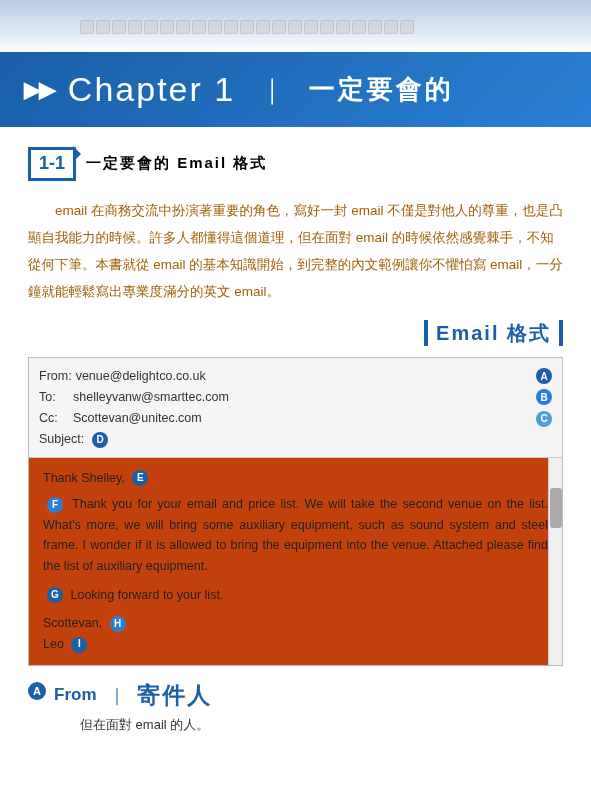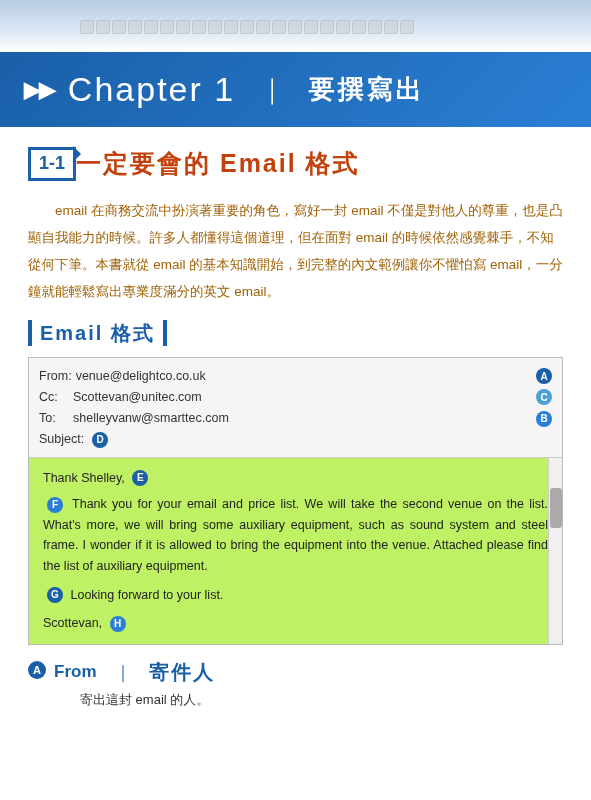--- a/index.html
+++ b/index.html
@@ -48,20 +48,21 @@
 
     
     .content {
       padding: 20px 28px 20px 28px;
     }
 
     
     .section-header {
       display: flex;
       align-items: center;
+      gap: 10px;
       margin-bottom: 16px;
     }
     .section-badge {
       border: 3px solid #1a5fa8;
       color: #1a5fa8;
       font-size: 18px;
       font-weight: 900;
       padding: 3px 8px;
       line-height: 1.2;
       min-width: 44px;
@@ -73,40 +74,41 @@
       position: absolute;
       top: -4px;
       right: -8px;
       width: 0;
       height: 0;
       border-top: 8px solid transparent;
       border-bottom: 8px solid transparent;
       border-left: 8px solid #1a5fa8;
     }
     .section-title {
-      font-size: 25px;
+      font-size: 15px;
       font-weight: 900;
-      color: #c2410c;
+      color: #000000;
       letter-spacing: 2px;
     }
 
     
     .body-text {
       font-size: 13.5px;
       line-height: 2;
       color: #a16207;
       text-indent: 2em;
       margin-bottom: 10px;
     }
 
     
     .email-format-heading {
       display: flex;
       align-items: center;
       margin: 15px 0 10px 0;
+      justify-content: flex-end;
     }
     .heading-bar-left {
       width: 4px;
       height: 26px;
       background: #1a5fa8;
       margin-right: 8px;
     }
     .heading-bar-right {
       width: 4px;
       height: 26px;
@@ -116,21 +118,21 @@
     .heading-text {
       font-size: 20px;
       font-weight: 900;
       color: #1a5fa8;
       letter-spacing: 2px;
     }
 
     
     .email-box {
       border: 1.5px solid #bbb;
-      background: #bef264;
+      background: #c2410c;
       position: relative;
     }
     .email-headers {
       padding: 8px 10px 6px 10px;
       border-bottom: 1px solid #ccc;
       background: #f5f5f5;
       font-size: 12.5px;
       line-height: 1.7;
     }
     .email-header-row {
@@ -232,35 +234,35 @@
       color: #fff;
       flex-shrink: 0;
       margin-top: 2px;
     }
     .def-content {
       flex: 1;
     }
     .def-title-row {
       display: flex;
       align-items: center;
-      gap: 18px;
+      gap: 12px;
       margin-bottom: 2px;
     }
     .def-english {
       font-size: 17px;
       font-weight: 900;
       color: #1a5fa8;
     }
     .def-divider {
       color: #1a5fa8;
       font-size: 17px;
       font-weight: 300;
     }
     .def-chinese {
-      font-size: 20px;
+      font-size: 23px;
       font-weight: 700;
       color: #1a5fa8;
       letter-spacing: 2px;
     }
     .def-desc {
       font-size: 13px;
       color: #333;
       line-height: 1.8;
       text-indent: 2em;
     }
@@ -313,21 +315,21 @@
     <div class="key"></div>
       <div class="key"></div>
       <div class="key"></div>
   </div>
 </div>
 
 <div class="chapter-header">
   <span class="chapter-arrows">▶▶</span>
   <span class="chapter-title-text">Chapter 1</span>
   <span class="chapter-divider">｜</span>
-  <span class="chapter-subtitle">要撰寫出</span>
+  <span class="chapter-subtitle">一定要會的</span>
 </div>
 
 <div class="content">
 
   <div class="section-header">
     <div class="section-badge">1-1</div>
     <span class="section-title">一定要會的 Email 格式</span>
   </div>
 
   <p class="body-text">email 在商務交流中扮演著重要的角色，寫好一封 email 不僅是對他人的尊重，也是凸顯自我能力的時候。許多人都懂得這個道理，但在面對 email 的時候依然感覺棘手，不知從何下筆。本書就從 email 的基本知識開始，到完整的內文範例讓你不懼怕寫 email，一分鐘就能輕鬆寫出專業度滿分的英文 email。</p>
@@ -341,28 +343,28 @@
 
   <div class="email-box">
 
     <div class="email-headers">
       <div class="email-header-row">
         <span class="email-header-label">From:</span>
         <span class="email-header-value">venue@delightco.co.uk</span>
         <span class="circle-label circle-a">A</span>
       </div>
       <div class="email-header-row">
+        <span class="email-header-label">To:</span>
+        <span class="email-header-value">shelleyvanw@smarttec.com</span>
+        <span class="circle-label circle-b">B</span>
+      </div>
+      <div class="email-header-row">
         <span class="email-header-label">Cc:</span>
         <span class="email-header-value">Scottevan@unitec.com</span>
         <span class="circle-label circle-c">C</span>
-      </div>
-      <div class="email-header-row">
-        <span class="email-header-label">To:</span>
-        <span class="email-header-value">shelleyvanw@smarttec.com</span>
-        <span class="circle-label circle-b">B</span>
       </div>
       <div class="email-header-row">
         <span class="email-header-label">Subject:</span>
         <span class="circle-label circle-d">D</span>
       </div>
     </div>
 
     <div class="email-body">
 
       <div class="scrollbar-area">
@@ -381,34 +383,38 @@
 
       <div class="email-paragraph">
         <span class="circle-label circle-g" style="display:inline-flex;vertical-align:middle;margin-right:4px;">G</span>
         <span>Looking forward to your list.</span>
       </div>
 
       <div class="email-closing">
         <div>
           <span>Scottevan,</span>
           <span class="circle-label circle-h" style="display:inline-flex;vertical-align:middle;margin-left:4px;">H</span>
+        </div>
+        <div class="email-signature">
+          <span>Leo</span>
+          <span class="circle-label circle-i" style="display:inline-flex;vertical-align:middle;margin-left:4px;">I</span>
         </div>
       </div>
     </div>
   </div>
 
   <div class="definitions">
 
     <div class="def-item">
       <span class="def-badge circle-a">A</span>
       <div class="def-content">
         <div class="def-title-row">
           <span class="def-english">From</span>
           <span class="def-divider">｜</span>
           <span class="def-chinese">寄件人</span>
         </div>
-        <p class="def-desc">寄出這封 email 的人。</p>
+        <p class="def-desc">但在面對 email 的人。</p>
       </div>
     </div>
 
   </div>
 
 </div>
 
 </body></html>

